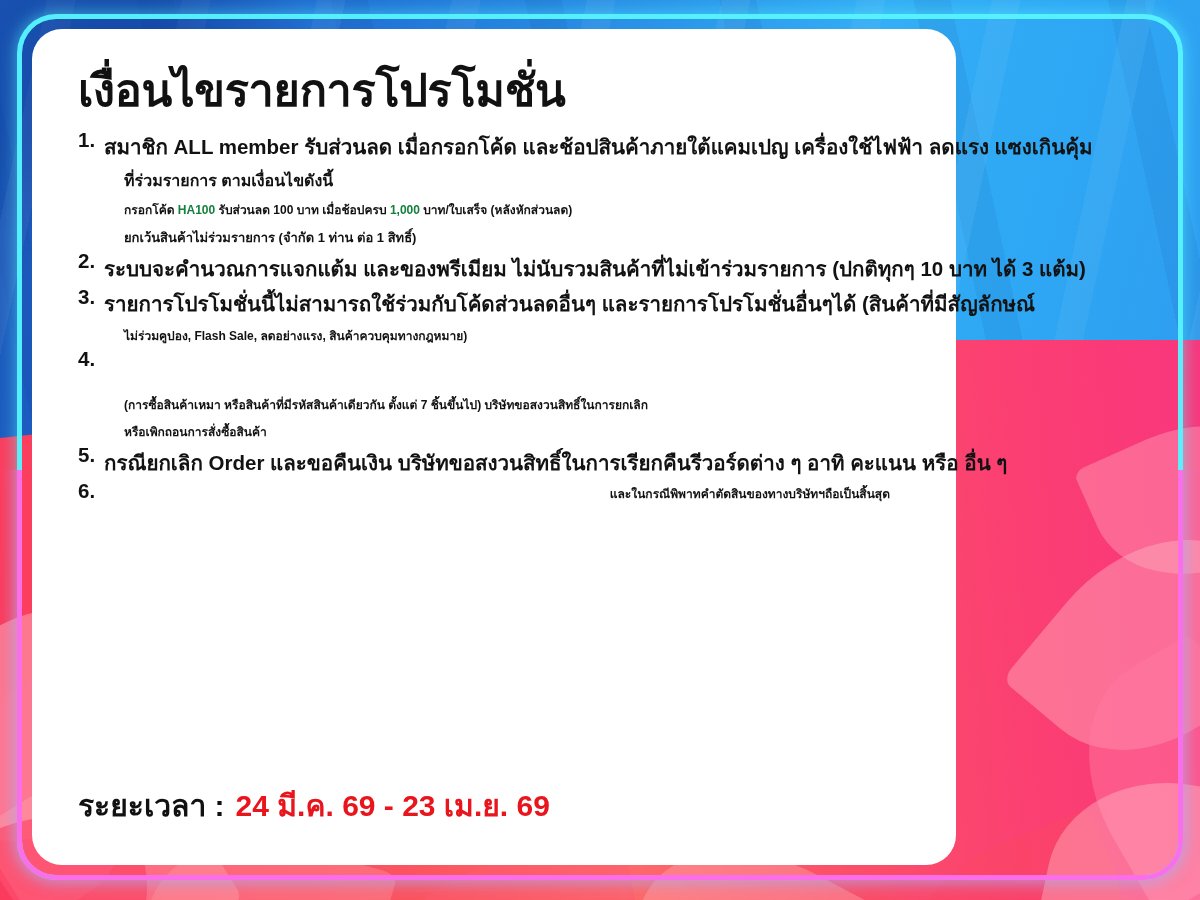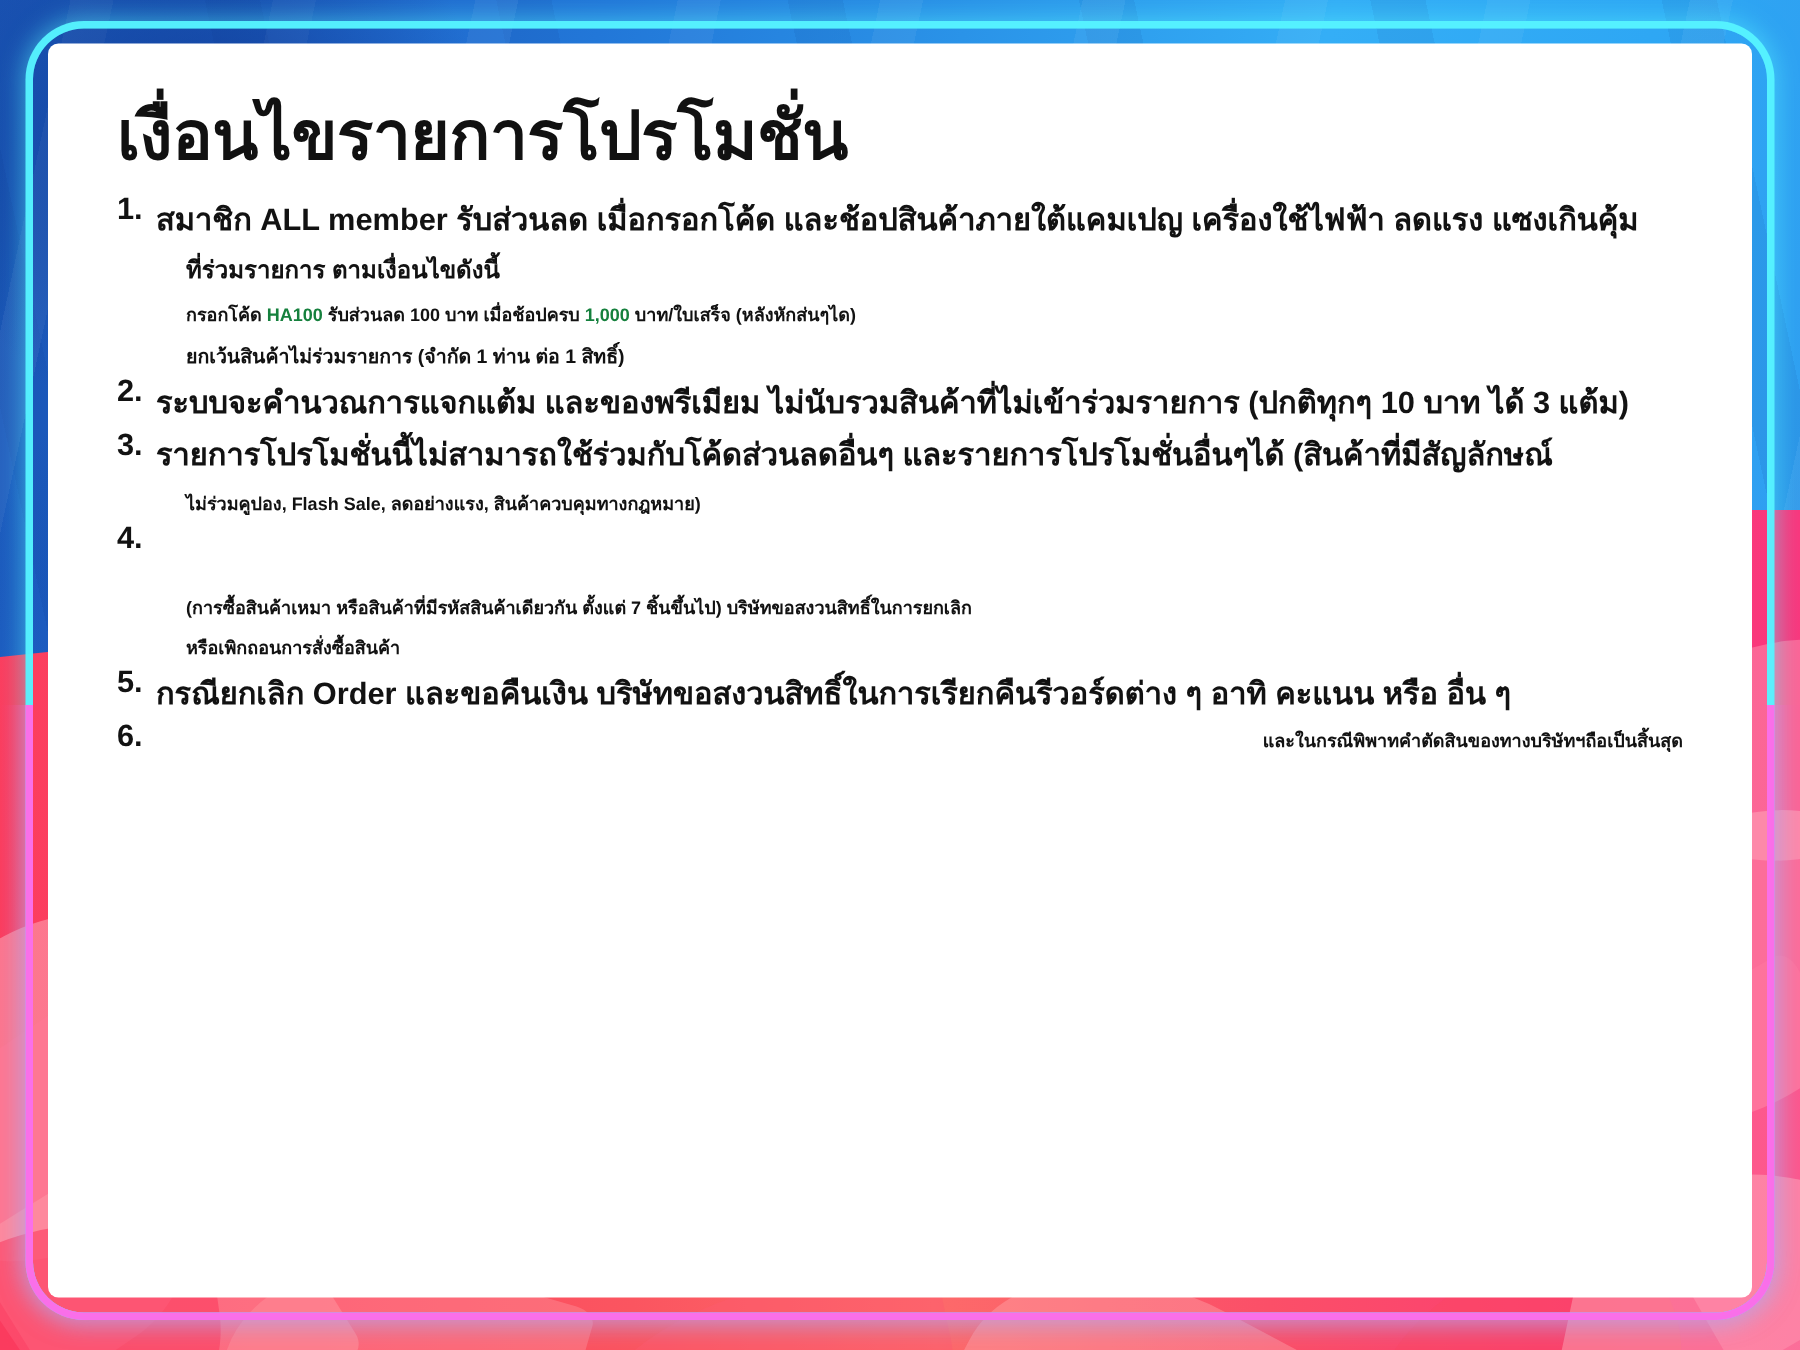--- a/index.html
+++ b/index.html
@@ -130,25 +130,25 @@
     box-shadow:
       0 0 0 5px rgba(255,106,232,.95),
       0 0 16px 6px rgba(255,106,232,.5);
   }
 
   
   .card {
     position: absolute;
     left: 32px;
     top: 29px;
-    width: 1136px;
+    width: 924px;
     height: 836px;
     background: #ffffff;
-    border-radius: 7px;
-    padding: 38px 46px 0 46px;
+    border-radius: 30px;
+    padding: 38px 66px 0 46px;
     z-index: 5;
   }
 
   .heading {
     font-size: 45px;
     font-weight: 700;
     line-height: 1.08;
     color: #111111;
     letter-spacing: -.3px;
     margin-bottom: 14px;
@@ -242,21 +242,21 @@
 <div class="card">
 
   <h1 class="heading">เงื่อนไขรายการโปรโมชั่น</h1>
 
   <div class="terms" id="terms-list">
       <div class="term">
         <div class="term-num">1.</div>
         <div class="term-body">
           <div class="tline"><span>สมาชิก ALL member รับส่วนลด เมื่อกรอกโค้ด และช้อปสินค้าภายใต้แคมเปญ เครื่องใช้ไฟฟ้า ลดแรง แซงเกินคุ้ม</span></div>
           <div class="tline indent" style="font-size: 16px;"><span>ที่ร่วมรายการ ตามเงื่อนไขดังนี้</span></div>
-          <div class="tline indent" style="font-size: 12px;"><span>กรอกโค้ด </span><span class="red">HA100</span><span> รับส่วนลด 100 บาท เมื่อช้อปครบ </span><span class="red">1,000</span><span> บาท/ใบเสร็จ (หลังหักส่นๆได)</span></div>
+          <div class="tline indent" style="font-size: 12px;"><span>กรอกโค้ด </span><span class="red">HA100</span><span> รับส่วนลด 100 บาท เมื่อช้อปครบ </span><span class="red">1,000</span><span> บาท/ใบเสร็จ (หลังหักส่วนลด)</span></div>
           <div class="tline indent" style="font-size: 13px;"><span>ยกเว้นสินค้าไม่ร่วมรายการ (จำกัด 1 ท่าน ต่อ 1 สิทธิ์)</span></div>
         </div>
       </div>
       <div class="term">
         <div class="term-num">2.</div>
         <div class="term-body">
           <div class="tline"><span>ระบบจะคำนวณการแจกแต้ม และของพรีเมียม ไม่นับรวมสินค้าที่ไม่เข้าร่วมรายการ (ปกติทุกๆ 10 บาท ได้ 3 แต้ม)</span></div>
         </div>
       </div>
       <div class="term">
@@ -280,14 +280,18 @@
         </div>
       </div>
       <div class="term">
         <div class="term-num">6.</div>
         <div class="term-body">
           <div class="tline indent" style="font-size: 12px; text-align: right;"><span>และในกรณีพิพาทคำตัดสินของทางบริษัทฯถือเป็นสิ้นสุด</span></div>
         </div>
       </div>
     </div>
 
+  <div class="footer">
+    <span class="footer-label">ระยะเวลา :</span>
+    <span class="footer-range">24 มี.ค. 69 - 23 เม.ย. 69</span>
+  </div>
 
 </div>
 
 </body></html>

